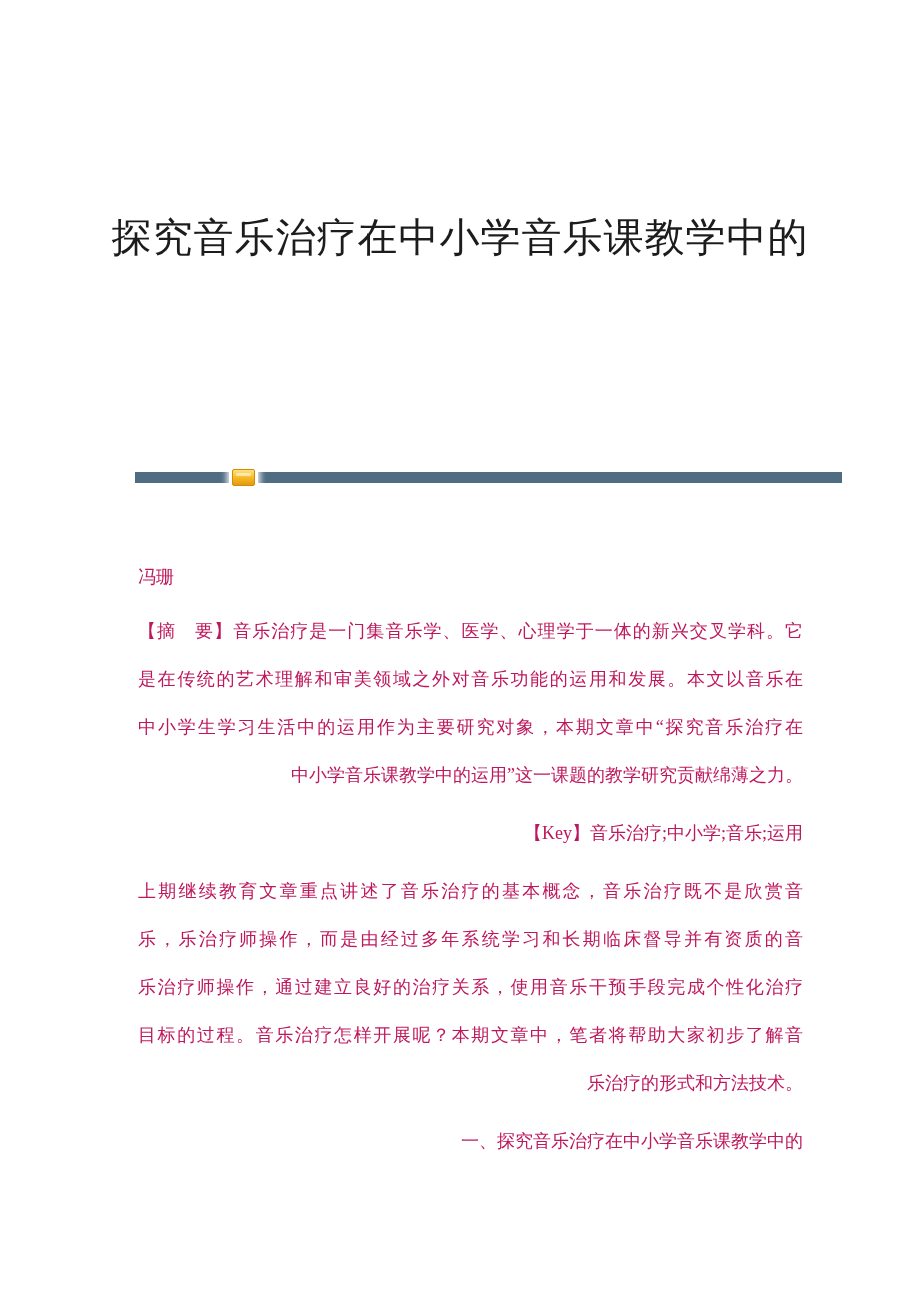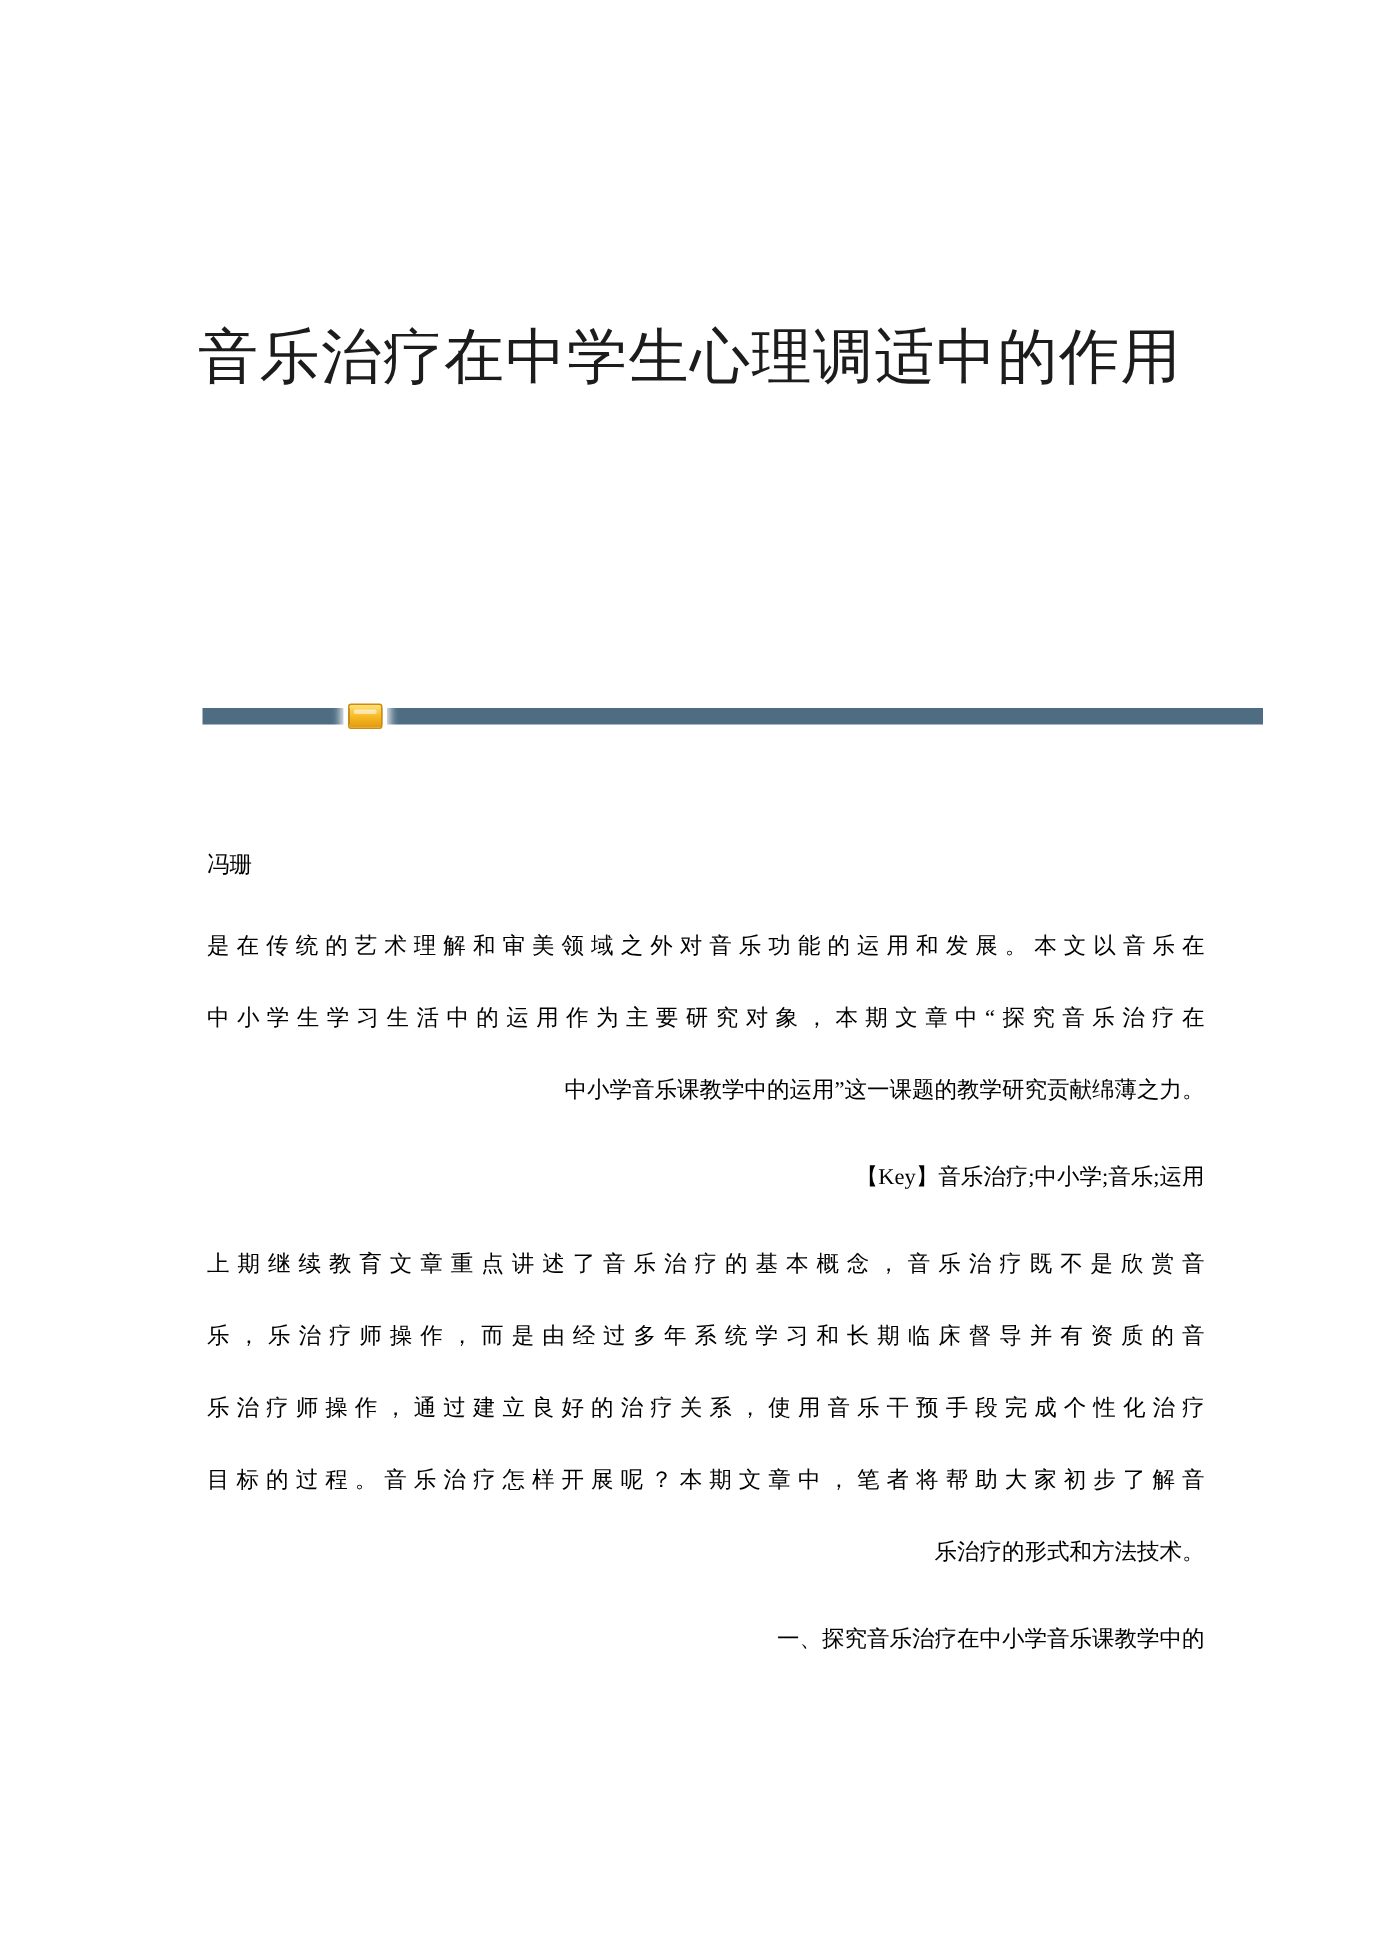--- a/index.html
+++ b/index.html
@@ -64,23 +64,23 @@
     height: 3px;
     background: rgba(255,255,255,0.55);
     border-radius: 1px;
   }
   
   .content {
     position: absolute;
     top: 553px;
     left: 138px;
     width: 665px;
-    font-size: 15px;
+    font-size: 18px;
     line-height: 48px;
-    color: #000000;
+    color: #be185d;
   }
   .author {
     margin: 0 0 6px 0;
   }
   .para {
     margin: 0 0 10px 0;
   }
   .line {
     text-align: right;
     white-space: nowrap;
@@ -90,32 +90,33 @@
     text-align: justify;
     text-align-last: justify;
   }
 </style>
 </head>
 <body>
 
 <div class="page">
 
   <h1 class="doc-title">
-    <span class="title-line">音乐治疗在中学生心理调适中的作用</span>
+    <span class="title-line">探究音乐治疗在中小学音乐课教学中的</span>
   </h1>
 
   <div class="divider">
     <div class="divider-bar" style="background: rgb(78, 109, 131);"></div>
     <div class="divider-icon" style="--icon-color: #f6b721;"></div>
   </div>
 
   <div class="content">
     <p class="author">冯珊</p>
     <div id="paragraphs">
         <div class="para">
+          <div class="line full">【摘　要】音乐治疗是一门集音乐学、医学、心理学于一体的新兴交叉学科。它</div>
           <div class="line full">是在传统的艺术理解和审美领域之外对音乐功能的运用和发展。本文以音乐在</div>
           <div class="line full">中小学生学习生活中的运用作为主要研究对象，本期文章中“探究音乐治疗在</div>
           <div class="line">中小学音乐课教学中的运用”这一课题的教学研究贡献绵薄之力。</div>
         </div>
         <div class="para">
           <div class="line">【Key】音乐治疗;中小学;音乐;运用</div>
         </div>
         <div class="para">
           <div class="line full">上期继续教育文章重点讲述了音乐治疗的基本概念，音乐治疗既不是欣赏音</div>
           <div class="line full">乐，乐治疗师操作，而是由经过多年系统学习和长期临床督导并有资质的音</div>

